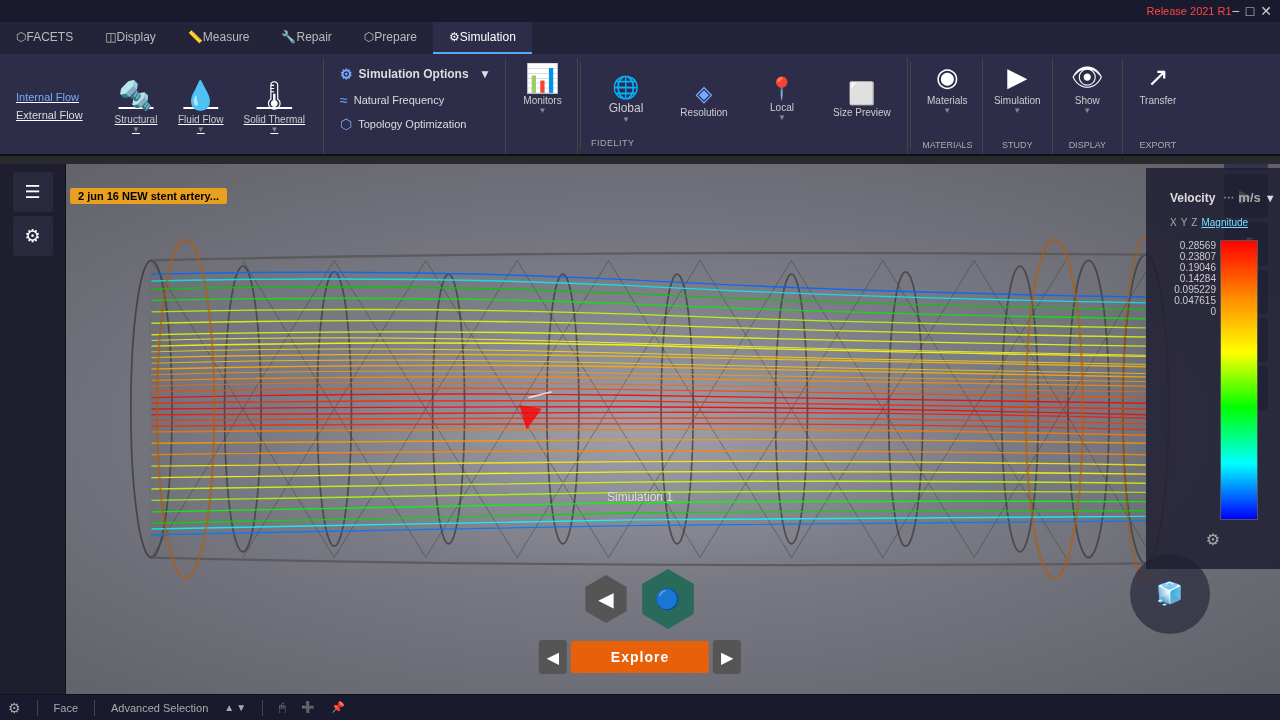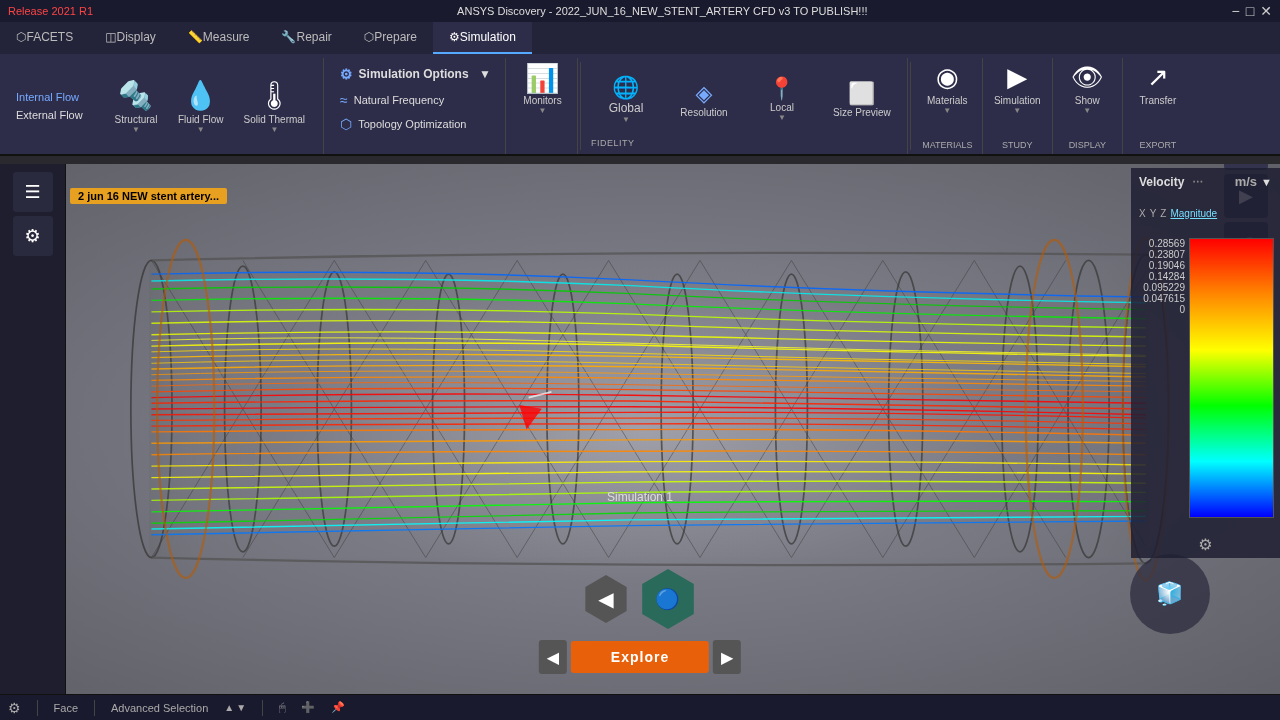--- a/index.html
+++ b/index.html
@@ -26,21 +26,21 @@
     }
 
     .ribbon-group-label {
       font-size: 9px; color: #aaa; text-transform: uppercase;
       margin-top: auto; padding: 2px 0; letter-spacing: 0.5px;
     }
 
     
     #physics-group {
       display: flex; flex-direction: column; border-right: 1px solid #444;
-      padding: 4px 8px; min-width: 320px;
+      padding: 4px 8px; min-width: 320px; text-decoration: underline;
     }
     #physics-top { display: flex; align-items: center; gap: 4px; flex: 1; }
     #flow-types { display: flex; flex-direction: column; gap: 2px; font-size: 11px; color: #ddd; min-width: 90px; }
     .flow-type-btn { cursor: pointer; padding: 2px 4px; border-radius: 2px; }
     .flow-type-btn.active { color: #7af; }
 
     .physics-item {
       display: flex; flex-direction: column; align-items: center;
       cursor: pointer; padding: 4px 8px; border-radius: 3px; min-width: 60px;
     }
@@ -126,23 +126,23 @@
     
     #left-panel {
       position: absolute; left: 0; top: 164px; width: 66px; bottom: 26px;
       background: #1e1e2e; border-right: 1px solid #111; z-index: 5;
       display: flex; flex-direction: column; align-items: center; padding-top: 8px; gap: 4px;
     }
     .left-panel-btn { width: 40px; height: 40px; background: #2a2a3e; border-radius: 3px; cursor: pointer; display: flex; align-items: center; justify-content: center; font-size: 18px; }
 
     
     #velocity-panel {
-      position: absolute; right: 0; top: 4px; width: 149px;
-      background: rgba(30,30,50,0.85); padding: 4px;
-      display: flex; flex-direction: column; gap: 15px; z-index: 10;
+      position: absolute; right: 0; top: 4px; width: 134px;
+      background: rgba(30,30,50,0.85); padding: 20px;
+      display: flex; flex-direction: column; gap: 8px; z-index: 10;
     }
     #velocity-header {
       display: flex; align-items: center; gap: 4px; font-size: 12px; font-weight: bold;
       color: #ddd; padding: 2px 4px;
     }
     #velocity-unit { font-size: 13px; color: #aaa; margin-left: auto; }
     #velocity-coords { display: flex; gap: 4px; font-size: 10px; padding: 2px 4px; }
     .v-coord { color: #aaa; cursor: pointer; }
     .v-coord.active { color: #7df; text-decoration: underline; }
     #colorbar-container { display: flex; gap: 4px; padding: 2px; }
@@ -225,21 +225,20 @@
       font-size: 12px; color: #bbb; border-bottom: 2px solid transparent;
     }
     .rt-tab.active { color: #fff; border-bottom: 2px solid #5af; background: #2d2d4a; }
 
   </style>
 </head>
 <body>
 
 <div id="title-bar">
   <div class="release">Release 2021 R1</div>
-  <div class="title">ANSYS Discovery - 2022_JUN_16_NEW_STENT_ARTERY CFD v3 TO PUBLISH!!!</div>
   <div class="controls">
     <span>−</span>
     <span>□</span>
     <span>✕</span>
   </div>
 </div>
 
 <div id="ribbon-top-tabs">
   <div class="rt-tab">
     <span>⬡ </span>

